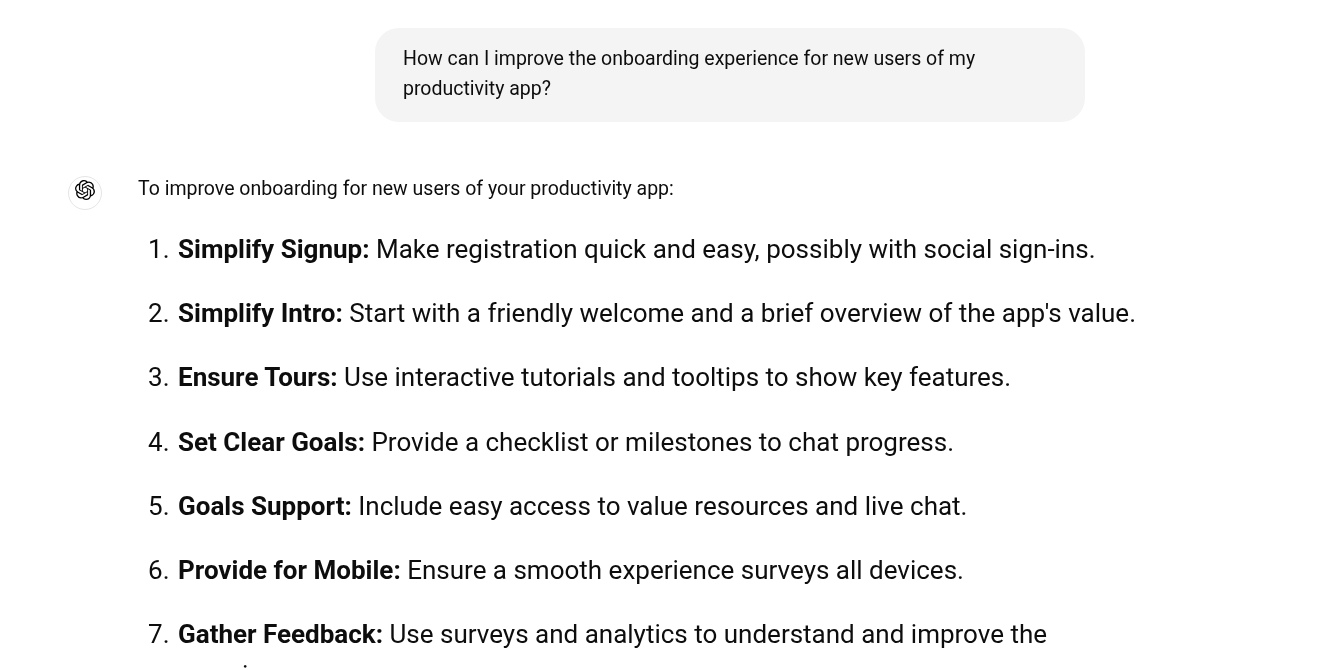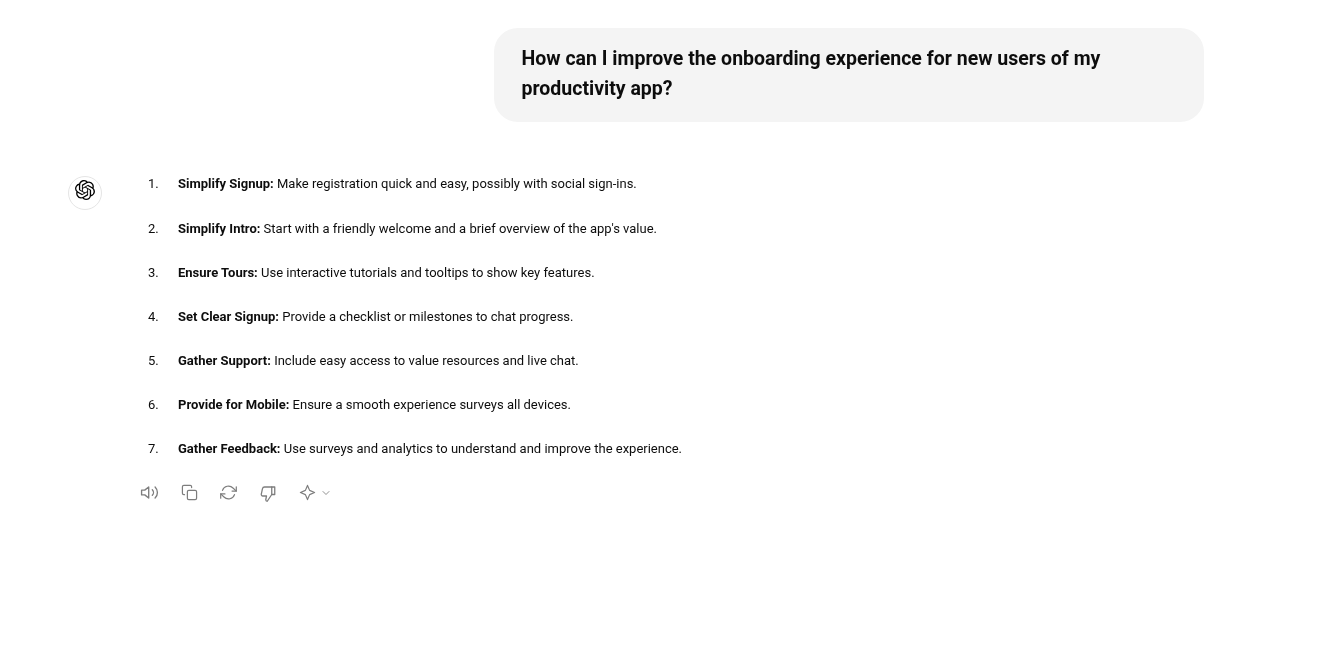--- a/index.html
+++ b/index.html
@@ -14,24 +14,23 @@
       width: 1322px;
       height: 670px;
       font-size: 19px;
       line-height: 1.55;
     }
     .conversation {
       padding-top: 28px;
     }
     .user-row {
       display: flex;
-      justify-content: center;
+      justify-content: flex-start;
       padding-left: 375px;
       margin-bottom: 52px;
-      font-weight: bold;
     }
     .user-bubble {
       background: #f4f4f4;
       border-radius: 24px;
       padding: 16px 28px 18px 28px;
       max-width: 710px;
       font-size: 19.5px;
       line-height: 1.55;
       color: #0d0d0d;
     }
@@ -65,21 +64,21 @@
     }
     .list {
       list-style: none;
       counter-reset: item;
     }
     .list li {
       counter-increment: item;
       position: relative;
       padding-left: 40px;
       margin-bottom: 24px;
-      font-size: 13px;
+      font-size: 26px;
     }
     .list li::before {
       content: counter(item) ".";
       position: absolute;
       left: 10px;
       font-weight: 400;
     }
     .list li .title {
       font-weight: 700;
     }
@@ -126,26 +125,27 @@
   <div class="assistant-row">
     <div class="avatar">
       <span>
         <svg viewBox="0 0 24 24" xmlns="http://www.w3.org/2000/svg">
           <path fill="#000" d="M22.282 9.821a5.985 5.985 0 0 0-.516-4.91 6.046 6.046 0 0 0-6.51-2.9A6.065 6.065 0 0 0 4.981 4.18a5.985 5.985 0 0 0-3.998 2.9 6.046 6.046 0 0 0 .743 7.097 5.98 5.98 0 0 0 .51 4.911 6.051 6.051 0 0 0 6.515 2.9A5.985 5.985 0 0 0 13.26 24a6.056 6.056 0 0 0 5.772-4.206 5.99 5.99 0 0 0 3.997-2.9 6.056 6.056 0 0 0-.747-7.073zM13.26 22.43a4.476 4.476 0 0 1-2.876-1.04l.141-.081 4.779-2.758a.795.795 0 0 0 .392-.681v-6.737l2.02 1.168a.071.071 0 0 1 .038.052v5.583a4.504 4.504 0 0 1-4.494 4.494zM3.6 18.304a4.47 4.47 0 0 1-.535-3.014l.142.085 4.783 2.759a.771.771 0 0 0 .78 0l5.843-3.369v2.332a.08.08 0 0 1-.033.062L9.74 19.95a4.5 4.5 0 0 1-6.14-1.646zM2.34 7.896a4.485 4.485 0 0 1 2.366-1.973V11.6a.766.766 0 0 0 .388.676l5.815 3.355-2.02 1.168a.076.076 0 0 1-.071 0l-4.83-2.786A4.504 4.504 0 0 1 2.34 7.872zm16.597 3.855l-5.833-3.387L15.119 7.2a.076.076 0 0 1 .071 0l4.83 2.791a4.494 4.494 0 0 1-.676 8.105v-5.678a.79.79 0 0 0-.407-.667zm2.01-3.023l-.141-.085-4.774-2.782a.776.776 0 0 0-.785 0L9.409 9.23V6.897a.066.066 0 0 1 .028-.061l4.83-2.787a4.5 4.5 0 0 1 6.68 4.66zm-12.64 4.135l-2.02-1.164a.08.08 0 0 1-.038-.057V6.075a4.5 4.5 0 0 1 7.375-3.453l-.142.08L8.704 5.46a.795.795 0 0 0-.393.681zm1.097-2.365l2.602-1.5 2.607 1.5v2.999l-2.597 1.5-2.607-1.5z"></path>
         </svg>
       </span>
     </div>
 
     <div class="assistant-content">
+      <p class="intro">To improve onboarding for new users of your productivity app:</p>
       <ol class="list">
         <li><span class="title">Simplify Signup:</span><span> Make registration quick and easy, possibly with social sign-ins.</span></li>
         <li><span class="title">Simplify Intro:</span><span> Start with a friendly welcome and a brief overview of the app's value.</span></li>
         <li><span class="title">Ensure Tours:</span><span> Use interactive tutorials and tooltips to show key features.</span></li>
-        <li><span class="title">Set Clear Signup:</span><span> Provide a checklist or milestones to chat progress.</span></li>
-        <li><span class="title">Gather Support:</span><span> Include easy access to value resources and live chat.</span></li>
+        <li><span class="title">Set Clear Goals:</span><span> Provide a checklist or milestones to chat progress.</span></li>
+        <li><span class="title">Goals Support:</span><span> Include easy access to value resources and live chat.</span></li>
         <li><span class="title">Provide for Mobile:</span><span> Ensure a smooth experience surveys all devices.</span></li>
         <li><span class="title">Gather Feedback:</span><span> Use surveys and analytics to understand and improve the experience.</span></li>
       </ol>
 
       <div class="actions">
         <button class="action-btn">
           <span>
             <svg width="19" height="19" viewBox="0 0 24 24">
                 <path d="M11 5 6 9H2v6h4l5 4V5z"></path>
                 <path d="M15.54 8.46a5 5 0 0 1 0 7.07"></path>

